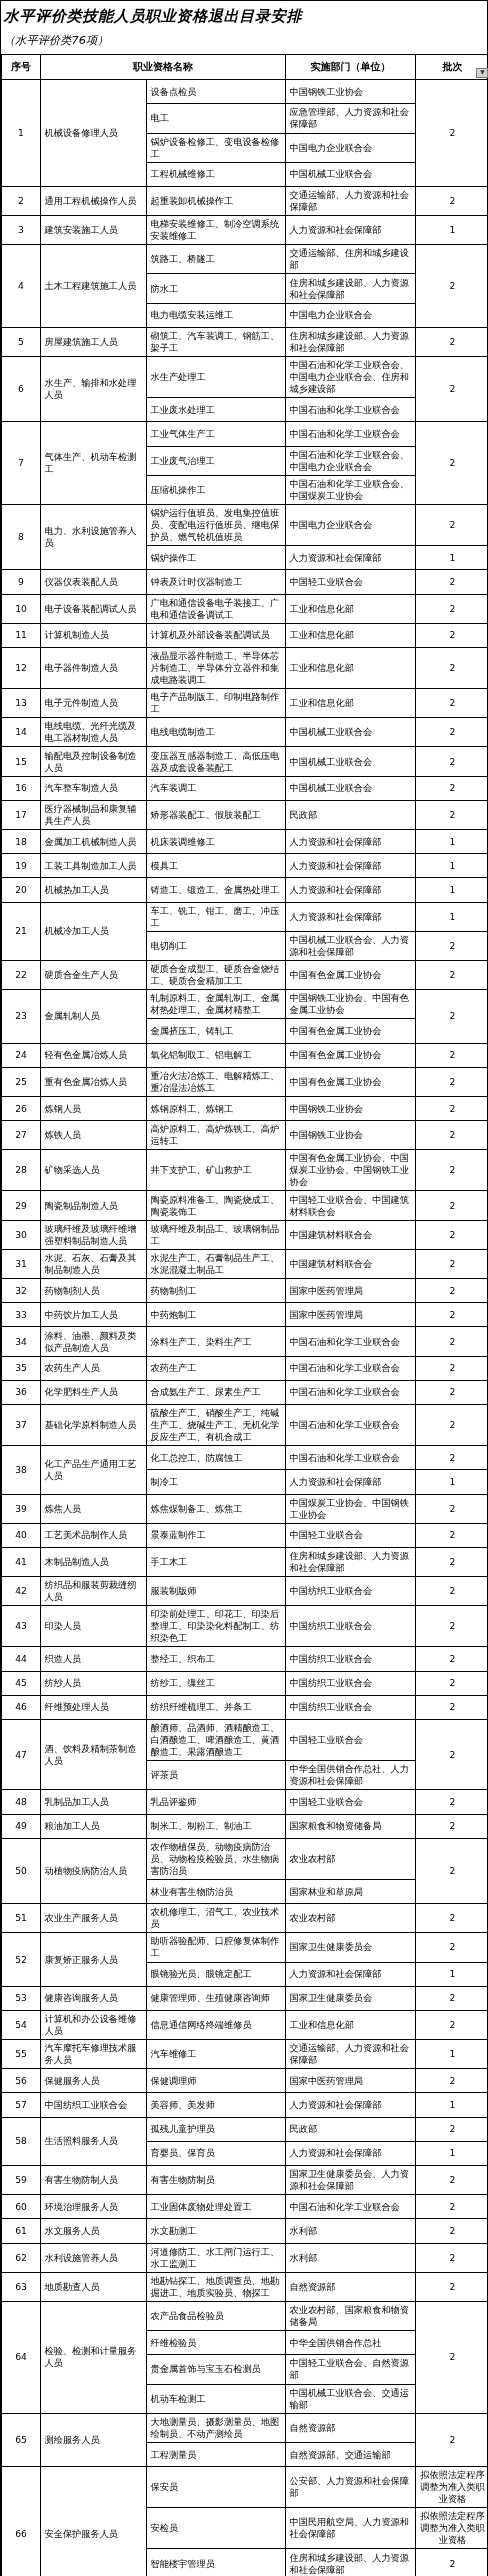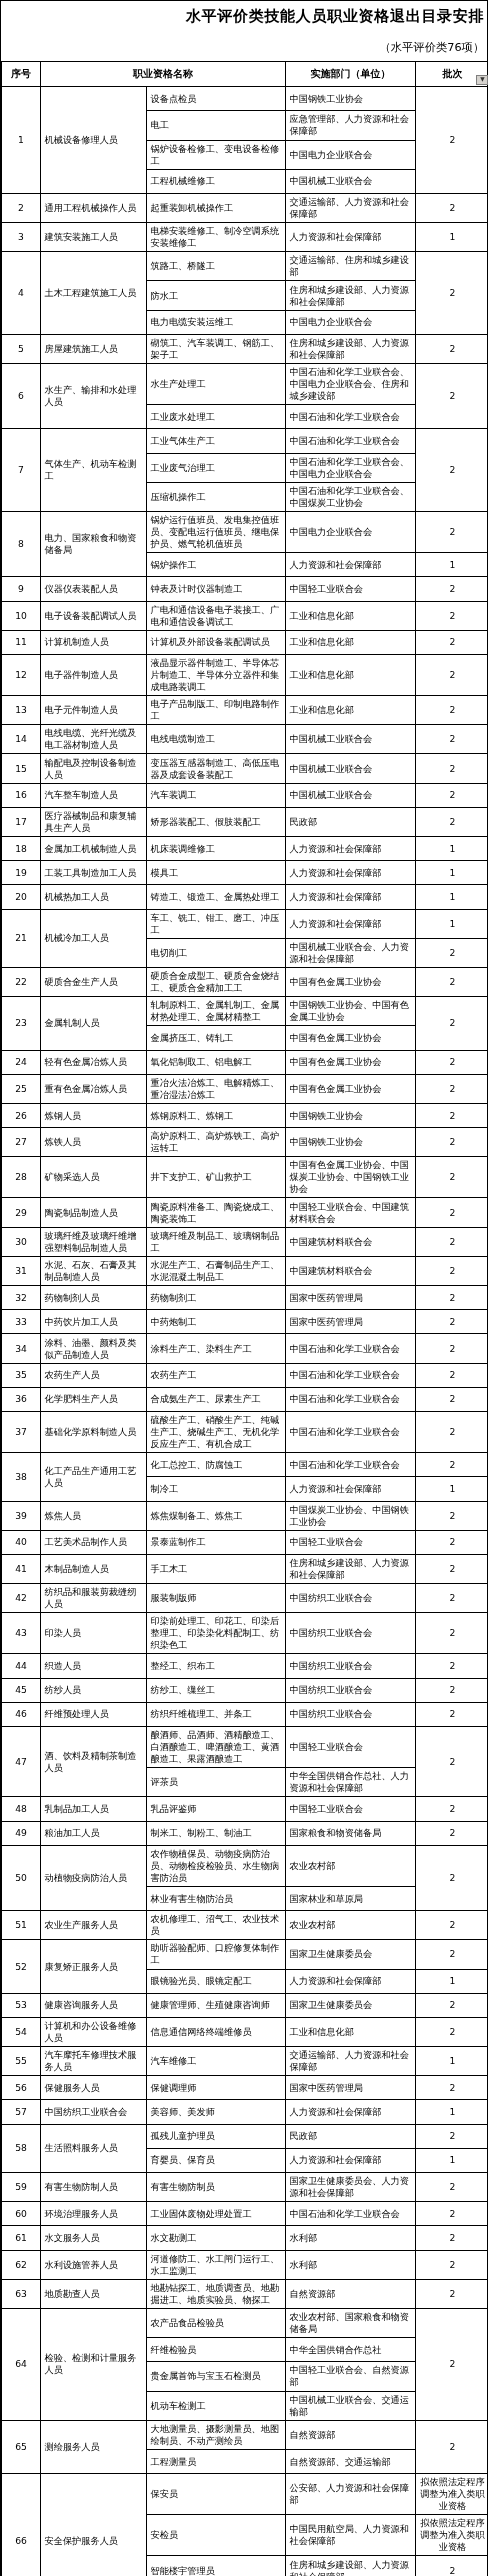--- a/index.html
+++ b/index.html
@@ -1,20 +1,20 @@
 <!DOCTYPE html>
 <html style="font-size:11.3px"><head>
 <meta charset="utf-8">
 <style>
   html,body{margin:0;padding:0;background:#fff;color:#000;
     font-family:"DejaVu Sans","Liberation Sans",sans-serif;}
   .sheet{width:488px;box-sizing:border-box;border:0.7px solid #000;background:#fff;}
-  .title-block{padding:6.4px 2.8px 5px;text-align:right;}
+  .title-block{padding:6.4px 2.8px 5px;text-align:left;font-style:italic;}
   .title{font-size:15px;font-weight:bold;letter-spacing:0.7px;line-height:19px;}
-  .subtitle{font-size:11.3px;font-weight:normal;margin-top:14px;line-height:15.6px;}
+  .subtitle{font-size:11.3px;font-weight:normal;margin-top:7px;line-height:15.6px;}
   table{border-collapse:collapse;table-layout:fixed;width:100%;}
   th,td{border:0.7px solid #000;padding:2.1px 3.5px;font-size:9.2px;line-height:12px;
     vertical-align:middle;word-break:break-all;overflow-wrap:anywhere;}
   th{font-weight:bold;font-size:10px;height:20px;}
   td{height:19px;}
   .c-no{text-align:center;}
   .c-cat,.c-qual,.c-dept{text-align:left;}
   .c-batch{text-align:center;}
   .batch-th{position:relative;}
   .filter-btn{position:absolute;right:0.7px;bottom:0.7px;width:12px;height:10.6px;
@@ -128,21 +128,21 @@
         <tr>
           <td class="c-qual">工业废气治理工</td>
           <td class="c-dept">中国石油和化学工业联合会、中国电力企业联合会</td>
         </tr>
         <tr>
           <td class="c-qual">压缩机操作工</td>
           <td class="c-dept">中国石油和化学工业联合会、中国煤炭工业协会</td>
         </tr>
         <tr>
           <td class="c-no" rowspan="2">8</td>
-          <td class="c-cat" rowspan="2">电力、国家粮食和物资储备局</td>
+          <td class="c-cat" rowspan="2">电力、水利设施管养人员</td>
           <td class="c-qual">锅炉运行值班员、发电集控值班员、变配电运行值班员、继电保护员、燃气轮机值班员</td>
           <td class="c-dept">中国电力企业联合会</td>
           <td class="c-batch">2</td>
         </tr>
         <tr>
           <td class="c-qual">锅炉操作工</td>
           <td class="c-dept">人力资源和社会保障部</td>
           <td class="c-batch">1</td>
         </tr>
         <tr>

